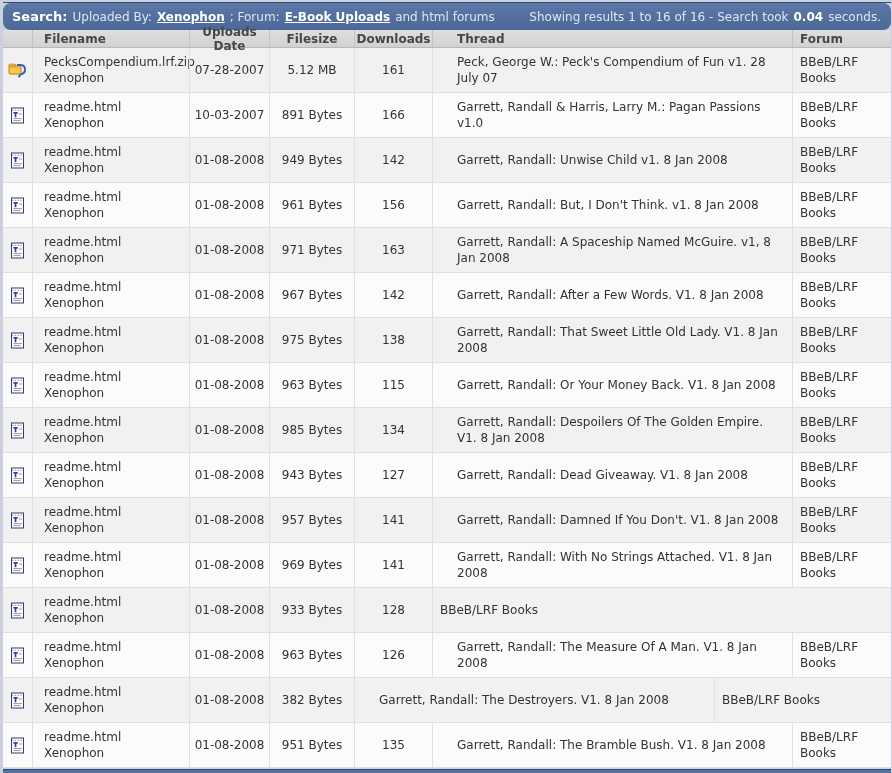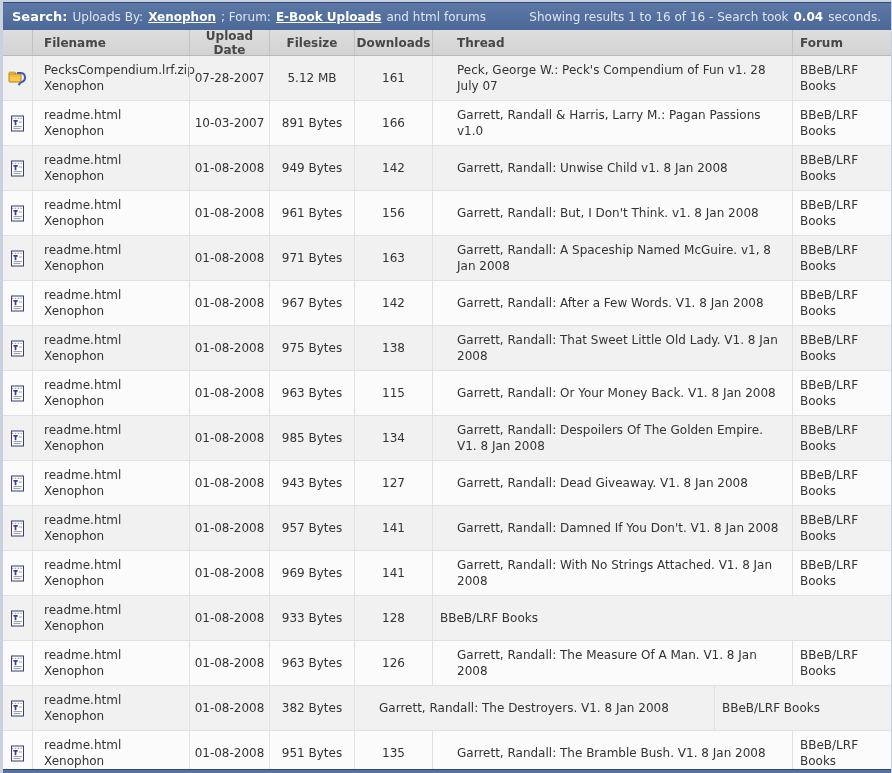--- a/index.html
+++ b/index.html
@@ -16,33 +16,34 @@
 
   
   .titlebar {
     background:#54719f;
     background:linear-gradient(to bottom,#5d78a6 0%,#526f9d 55%,#4c6898 100%);
     color:#dfe5f2;
     height:27px;
     display:flex; align-items:center; justify-content:space-between;
     padding:0 10px 0 9px;
     white-space:nowrap;
+    border-radius:8px;
   }
   .titlebar .seg { display:flex; align-items:center; gap:5px; }
   .t-strong { font-weight:bold; color:#ffffff; font-size:13px; }
   .t-link { font-weight:bold; color:#ffffff; text-decoration:underline; cursor:pointer; }
   .t-plain { color:#dfe5f2; }
   .t-bold  { font-weight:bold; color:#ffffff; }
 
   
   .colhead {
     display:flex;
     background:linear-gradient(to bottom,#dedede 0%,#d2d2d2 100%);
     border-bottom:1px solid #b9b9b9;
-    height:26px;
+    height:18px;
     font-weight:bold;
     color:#474747;
   }
   .colhead .cell { display:flex; align-items:center; border-left:1px solid #c2c2c2; }
   .colhead .cell:first-child { border-left:none; }
 
   
   .c-icon   { width:29px;  flex:none; }
   .c-file   { width:157px; flex:none; padding-left:11px; }
   .c-date   { width:80px;  flex:none; justify-content:center; text-align:center; }
@@ -77,37 +78,37 @@
   .icon-wrap { width:19px; height:19px; display:inline-block; }
 </style>
 </head>
 <body>
 
 <div class="panel">
 
   <div class="titlebar">
     <div class="seg">
       <span class="t-strong">Search:</span>
-      <span class="t-plain">Uploads By:</span>
+      <span class="t-plain">Uploaded By:</span>
       <span class="t-link">Xenophon</span>
       <span class="t-plain">; Forum:</span>
       <span class="t-link">E-Book Uploads</span>
       <span class="t-plain">and html forums</span>
     </div>
     <div class="seg">
       <span class="t-plain">Showing results 1 to 16 of 16 - Search took</span>
       <span class="t-bold">0.04</span>
       <span class="t-plain">seconds.</span>
     </div>
   </div>
 
   <div class="colhead">
     <div class="cell c-icon"></div>
     <div class="cell c-file">Filename</div>
-    <div class="cell c-date">Upload Date</div>
+    <div class="cell c-date">Uploads Date</div>
     <div class="cell c-size">Filesize</div>
     <div class="cell c-dl">Downloads</div>
     <div class="cell c-thread">Thread</div>
     <div class="cell c-forum">Forum</div>
   </div>
 
   <div>
       <div class="row odd">
     <div class="cell c-icon">
       <span class="icon-wrap" style="display: inline-block;">

